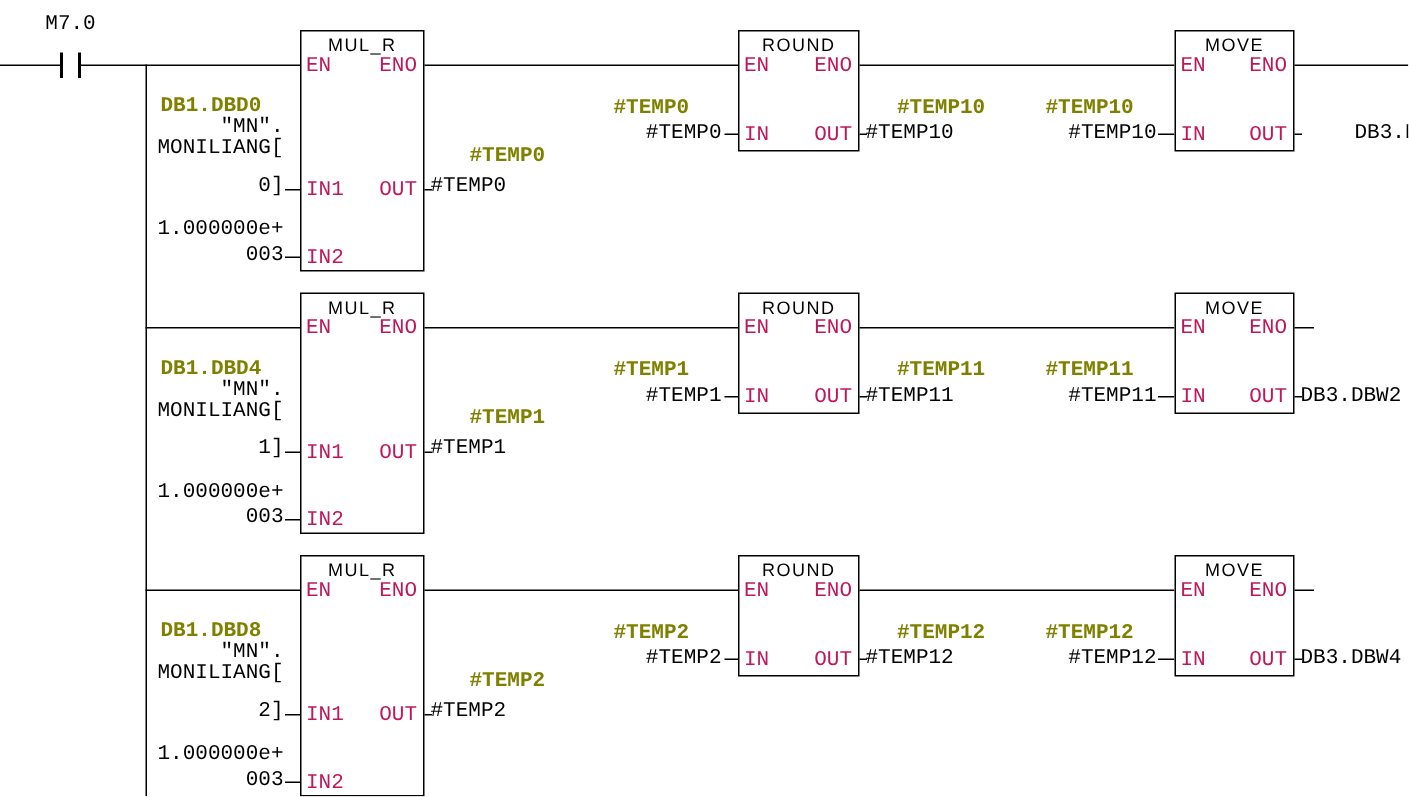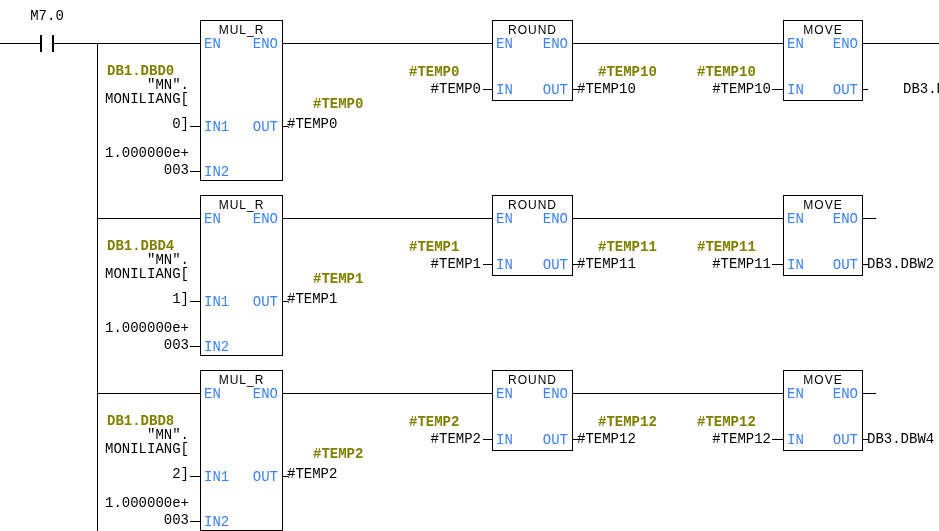--- a/index.html
+++ b/index.html
@@ -5,21 +5,21 @@
   html,body { margin:0; padding:0; background:#ffffff; }
   .canvas { position:relative; width:939px; height:531px; background:#ffffff; overflow:hidden;
             font-family:"Liberation Mono", monospace; }
   .rung { position:absolute; left:0; width:829px; height:181px; }
   .wh { position:absolute; height:1px; background:#000000; }
   .wv { position:absolute; width:1px; background:#000000; }
   .cbar { position:absolute; width:2px; height:17px; background:#000000; }
   .box { position:absolute; border:1px solid #000000; box-sizing:border-box; background:#ffffff; }
   .title { position:absolute; left:0; right:0; top:2px; text-align:center;
            font:12px "Liberation Sans", sans-serif; letter-spacing:1px; color:#000; }
-  .pin { position:absolute; font:14px/14px "Liberation Mono", monospace; color:#3b82f6; white-space:pre; }
+  .pin { position:absolute; font:14px/14px "Liberation Mono", monospace; color:#be185d; white-space:pre; }
   .op  { position:absolute; font:14px/14px "Liberation Mono", monospace; color:#000; white-space:pre; }
   .r   { text-align:right; }
   .sym { color:#808000; font-weight:bold; }
 </style>
 </head>
 <body>
 
 <div class="canvas">
 
   <div class="wv" style="left:97px;top:43px;height:488px"></div>

